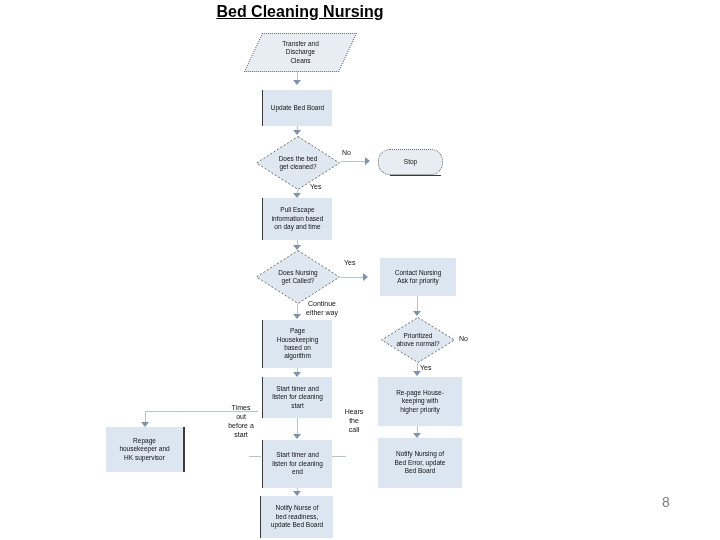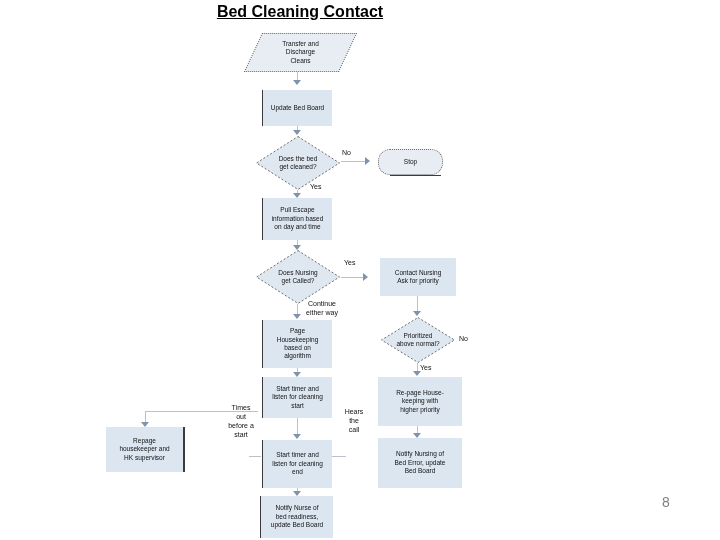--- a/index.html
+++ b/index.html
@@ -51,21 +51,21 @@
   .n11{left:106px;top:427px;width:77px;height:45px;}
   .n12{left:262px;top:440px;width:69px;height:48px;}
   .n13{left:378px;top:438px;width:84px;height:50px;}
   .n14{left:260px;top:496px;width:72px;height:42px;}
 </style>
 </head>
 <body>
 
 <div id="slide">
 
-  <div id="title" class="abs">Bed Cleaning Contact</div>
+  <div id="title" class="abs">Bed Cleaning Nursing</div>
 
   <div class="abs n0 para-wrap">
     <div class="para-shape"></div>
     <div class="para-txt">
         <span class="txt">Transfer and
 Discharge
 Cleans</span>
       </div>
   </div>
 

